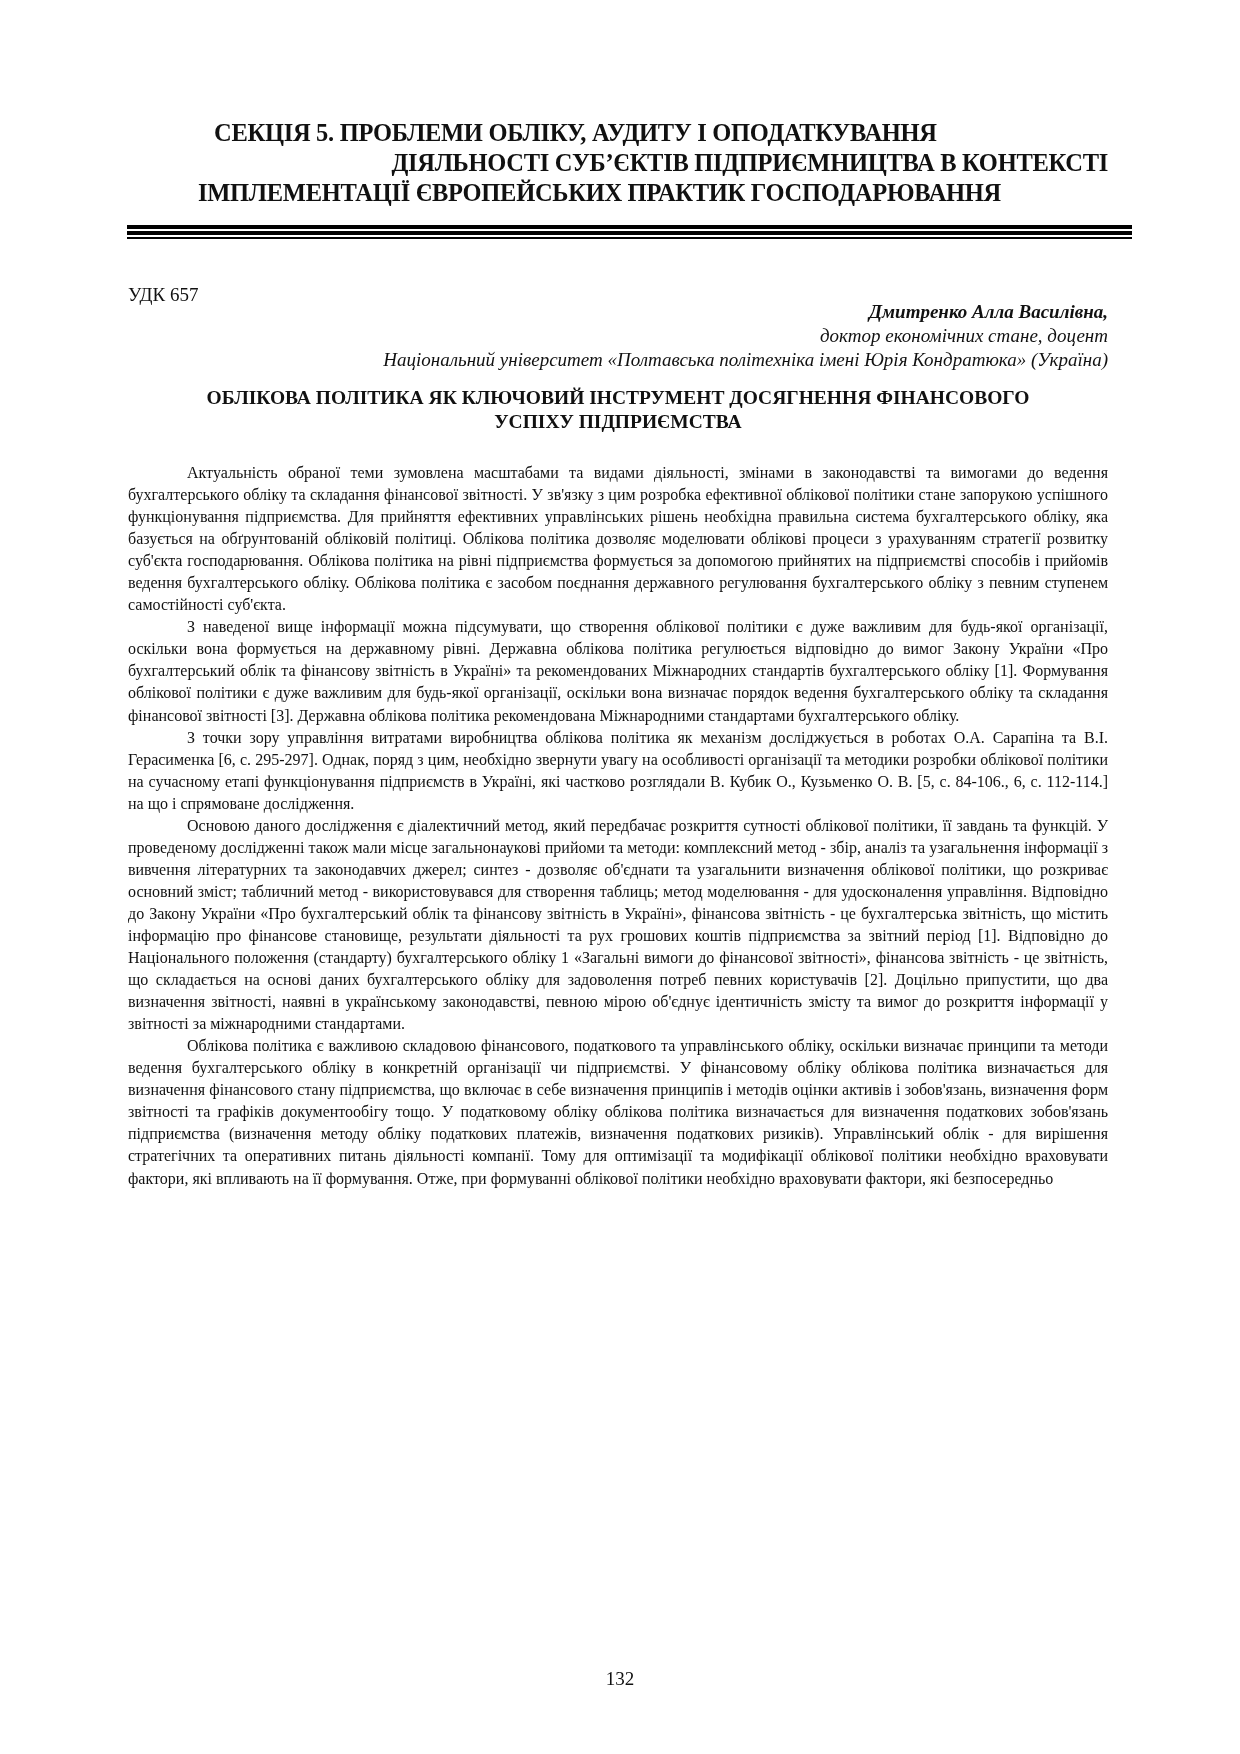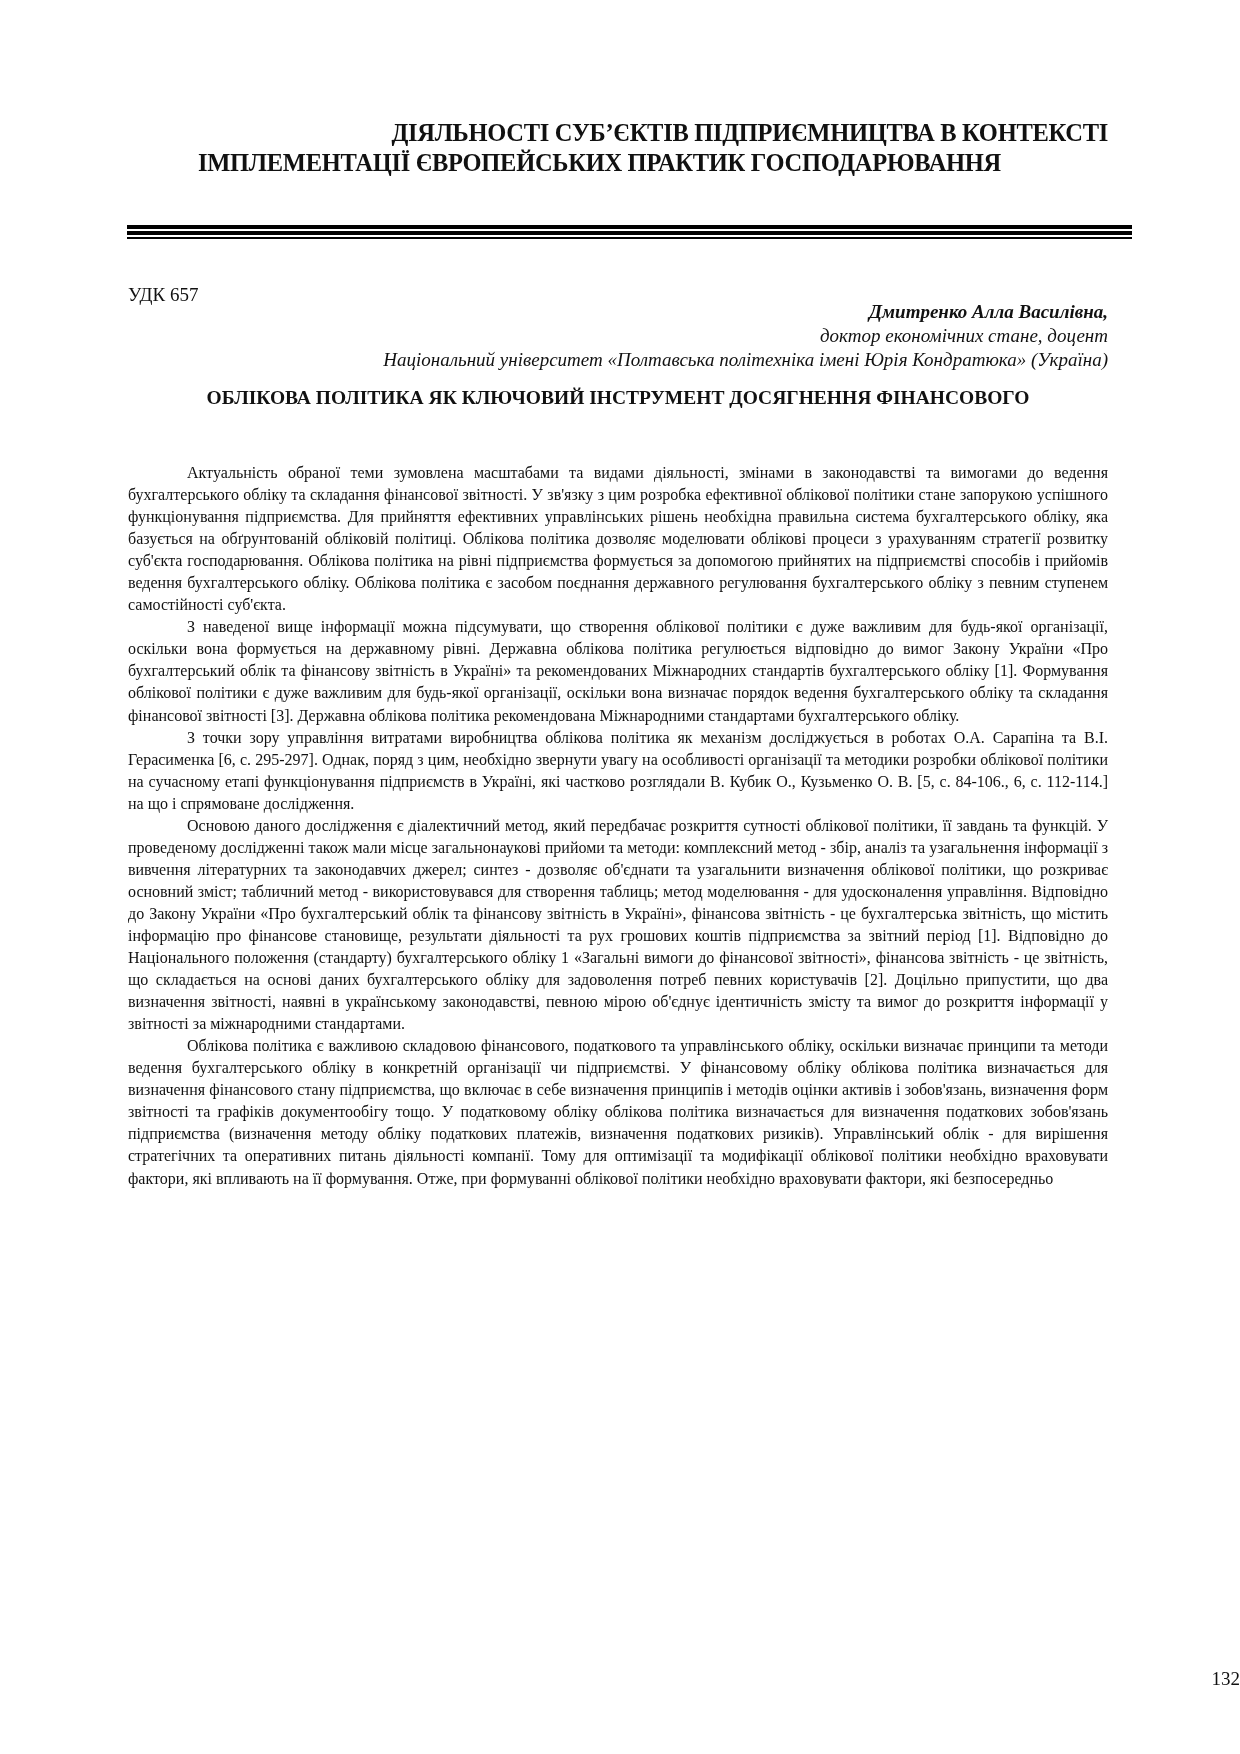--- a/index.html
+++ b/index.html
@@ -115,51 +115,53 @@
     .body p {
       margin: 0;
       text-indent: 59px;
     }
 
     .page-number {
       position: absolute;
       left: 0;
       top: 1668px;
       width: 1240px;
-      text-align: right;
+      text-align: center;
       font-size: 19px;
       line-height: 22px;
     }
   </style>
 </head>
 <body>
 
 <div class="page">
 
   <div class="section-header">
+    <span class="line l1">СЕКЦІЯ 5. ПРОБЛЕМИ ОБЛІКУ, АУДИТУ І ОПОДАТКУВАННЯ</span>
     <span class="line l2">ДІЯЛЬНОСТІ СУБ’ЄКТІВ ПІДПРИЄМНИЦТВА В КОНТЕКСТІ</span>
     <span class="line l3">ІМПЛЕМЕНТАЦІЇ ЄВРОПЕЙСЬКИХ ПРАКТИК ГОСПОДАРЮВАННЯ</span>
   </div>
 
   <div class="divider">
     <span class="bar b1"></span>
     <span class="bar b2"></span>
     <span class="bar b3"></span>
   </div>
 
   <div class="udc">УДК 657</div>
 
   <div class="author-block">
     <span class="name">Дмитренко Алла Василівна,</span>
     <span class="degree">доктор економічних стане, доцент</span>
     <span class="affil">Національний університет «Полтавська політехніка імені Юрія Кондратюка» (Україна)</span>
   </div>
 
   <div class="article-title">
     <span class="line">ОБЛІКОВА ПОЛІТИКА ЯК КЛЮЧОВИЙ ІНСТРУМЕНТ ДОСЯГНЕННЯ ФІНАНСОВОГО</span>
+    <span class="line">УСПІХУ ПІДПРИЄМСТВА</span>
   </div>
 
   <div class="body">
     <p>Актуальність обраної теми зумовлена масштабами та видами діяльності, змінами в законодавстві та вимогами до ведення бухгалтерського обліку та складання фінансової звітності. У зв'язку з цим розробка ефективної облікової політики стане запорукою успішного функціонування підприємства.  Для прийняття ефективних управлінських рішень необхідна правильна система бухгалтерського обліку, яка базується на обґрунтованій обліковій політиці. Облікова політика дозволяє моделювати облікові процеси з урахуванням стратегії розвитку суб'єкта господарювання. Облікова політика на рівні підприємства формується за допомогою прийнятих на підприємстві способів і прийомів ведення бухгалтерського обліку. Облікова політика є засобом поєднання державного регулювання бухгалтерського обліку з певним ступенем самостійності суб'єкта.</p>
     <p>З наведеної вище інформації можна підсумувати, що створення облікової політики є дуже важливим для будь-якої організації, оскільки вона формується на державному рівні. Державна облікова політика регулюється відповідно до вимог Закону України «Про бухгалтерський облік та фінансову звітність в Україні» та рекомендованих Міжнародних стандартів бухгалтерського обліку [1]. Формування облікової політики є дуже важливим для будь-якої організації, оскільки вона визначає порядок ведення бухгалтерського обліку та складання фінансової звітності [3]. Державна облікова політика рекомендована Міжнародними стандартами бухгалтерського обліку.</p>
     <p>З точки зору управління витратами виробництва облікова політика як механізм досліджується в роботах О.А. Сарапіна та В.І. Герасименка [6, с. 295-297]. Однак, поряд з цим, необхідно звернути увагу на особливості організації та методики розробки облікової політики на сучасному етапі функціонування підприємств в Україні, які частково розглядали В. Кубик О., Кузьменко О. В. [5, с. 84-106., 6, с. 112-114.] на що і спрямоване дослідження.</p>
     <p>Основою даного дослідження є діалектичний метод, який передбачає розкриття сутності облікової політики, її завдань та функцій. У проведеному дослідженні також мали місце загальнонаукові прийоми та методи: комплексний метод - збір, аналіз та узагальнення інформації з вивчення літературних та законодавчих джерел; синтез - дозволяє об'єднати та узагальнити визначення облікової політики, що розкриває основний зміст; табличний метод - використовувався для створення таблиць; метод моделювання - для удосконалення управління. Відповідно до Закону України «Про бухгалтерський облік та фінансову звітність в Україні», фінансова звітність - це бухгалтерська звітність, що містить інформацію про фінансове становище, результати діяльності та рух грошових коштів підприємства за звітний період [1]. Відповідно до Національного положення (стандарту) бухгалтерського обліку 1 «Загальні вимоги до фінансової звітності», фінансова звітність - це звітність, що складається на основі даних бухгалтерського обліку для задоволення потреб певних користувачів [2]. Доцільно припустити, що два визначення звітності, наявні в українському законодавстві, певною мірою об'єднує ідентичність змісту та вимог до розкриття інформації у звітності за міжнародними стандартами.</p>
     <p>Облікова політика є важливою складовою фінансового, податкового та управлінського обліку, оскільки визначає принципи та методи ведення бухгалтерського обліку в конкретній організації чи підприємстві. У фінансовому обліку облікова політика визначається для визначення фінансового стану підприємства, що включає в себе визначення принципів і методів оцінки активів і зобов'язань, визначення форм звітності та графіків документообігу тощо. У податковому обліку облікова політика визначається для визначення податкових зобов'язань підприємства (визначення методу обліку податкових платежів, визначення податкових ризиків). Управлінський облік - для вирішення стратегічних та оперативних питань діяльності компанії. Тому для оптимізації та модифікації облікової політики необхідно враховувати фактори, які впливають на її формування. Отже, при формуванні облікової політики необхідно враховувати фактори, які безпосередньо</p>
   </div>
 

